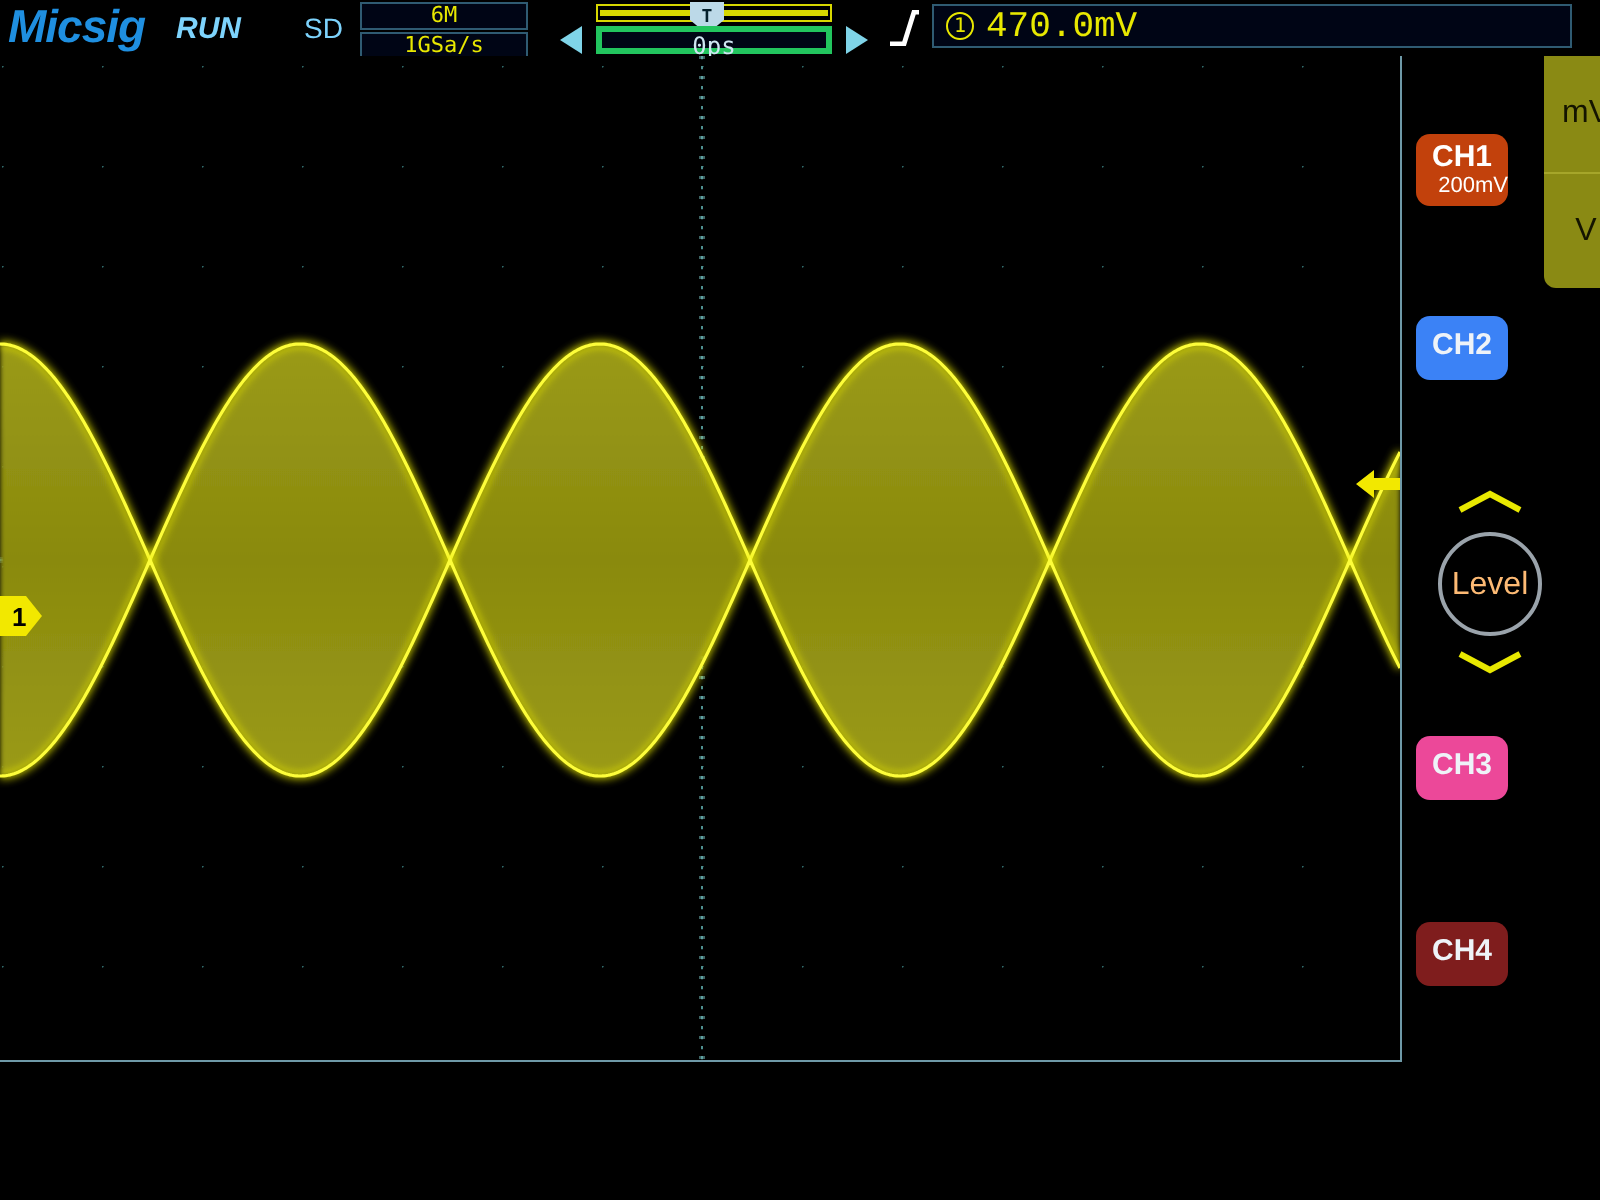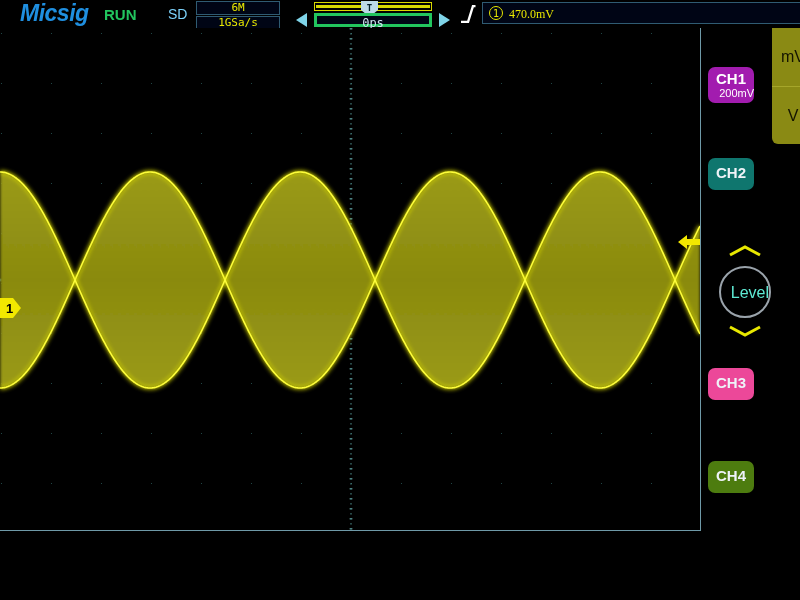--- a/index.html
+++ b/index.html
@@ -6,24 +6,24 @@
   html,body{margin:0;padding:0;background:#000;}
   body{
     width:800px;height:600px;overflow:hidden;position:relative;
     font-family:"Liberation Sans","DejaVu Sans",sans-serif;
     color:#dfe6ef;
     -webkit-font-smoothing:antialiased;
   }
   .root{position:absolute;inset:0;background:#000;}
 
   
-  .topbar{position:absolute;left:16px;top:0;width:778px;height:28px;background:#000;}
+  .topbar{position:absolute;left:0;top:0;width:778px;height:28px;background:#000;}
   .logo{position:absolute;left:4px;top:0px;font-size:23px;font-weight:bold;font-style:italic;
         color:#1f8fe0;letter-spacing:-0.5px;font-family:"Liberation Sans",sans-serif;}
-  .runstate{position:absolute;left:88px;top:6px;font-size:15px;font-weight:bold;color:#22c55e;}
+  .runstate{position:absolute;left:88px;top:6px;font-size:15px;font-weight:bold;color:#7dd3fc;font-style:italic;}
   .sdlabel{position:absolute;left:152px;top:6px;font-size:14px;color:#7dd3fc;}
   .memgrp{position:absolute;left:180px;top:1px;width:84px;}
   .membox{height:12px;border:1px solid #2f5b72;background:#000515;color:#e8e800;
           font-size:11px;line-height:12px;text-align:center;
           font-family:"DejaVu Sans Mono",monospace;}
   .membox.second{margin-top:1px;}
 
   .posgrp{position:absolute;left:276px;top:1px;width:162px;height:26px;}
   .memtrack{position:absolute;left:22px;top:1px;width:118px;height:9px;
             border:1px solid #d8d800;box-sizing:border-box;background:#000;}
@@ -36,54 +36,54 @@
           border-bottom:7px solid transparent;}
   .arrowL{left:4px;border-right:11px solid #7fd4e8;}
   .arrowR{right:4px;border-left:11px solid #7fd4e8;}
 
   .trigslope{position:absolute;left:444px;top:5px;width:16px;height:18px;}
   .trigbox{position:absolute;left:466px;top:2px;width:320px;height:22px;border:1px solid #2f5b72;
            background:#000515;box-sizing:border-box;}
   .trigbox .ch{position:absolute;left:6px;top:3px;width:14px;height:14px;border:1.5px solid #e8e800;
            border-radius:50%;color:#e8e800;font-size:10px;line-height:13px;text-align:center;
            font-family:"DejaVu Sans Mono",monospace;box-sizing:border-box;}
-  .trigbox .lvl{position:absolute;left:26px;top:2px;color:#e8e800;font-size:12px;line-height:18px;
-           font-family:Liberation Serif, serif;}
+  .trigbox .lvl{position:absolute;left:26px;top:2px;color:#e8e800;font-size:18px;line-height:18px;
+           font-family:Liberation Mono, monospace;}
 
   
   .plotwrap{position:absolute;left:0;top:28px;width:701px;height:503px;
             border-right:1px solid #6f9aa8;border-bottom:1px solid #6f9aa8;
             box-sizing:border-box;background:#000;overflow:hidden;}
   .plot{position:absolute;inset:0;}
   .gridsvg{position:absolute;left:0;top:0;}
   .wavesvg{position:absolute;left:0;top:0;}
 
   .gndmark{position:absolute;left:0px;top:270px;width:22px;height:20px;}
   .trigarrow{position:absolute;left:678px;top:205px;width:22px;height:18px;}
 
   
   .rail{position:absolute;left:701px;top:28px;width:99px;height:503px;background:#000;}
   .chbtn{position:absolute;left:7px;width:46px;border-radius:7px;
          text-align:center;color:#eef3f8;box-sizing:border-box;}
   .chbtn .nm{font-size:15px;font-weight:bold;line-height:15px;}
   .chbtn .sub{font-size:11px;line-height:12px;margin-top:1px;text-align:right;}
-  .ch1{top:39px;height:36px;padding-top:4px;background:#a21caf;color:#fff;}
-  .ch2{top:130px;height:32px;padding-top:7px;background:#0f766e;}
+  .ch1{top:39px;height:36px;padding-top:4px;background:#c2410c;color:#fff;}
+  .ch2{top:130px;height:32px;padding-top:7px;background:#3b82f6;}
   .ch3{top:340px;height:32px;padding-top:7px;background:#ec4899;}
-  .ch4{top:433px;height:32px;padding-top:7px;background:#4d7c0f;}
+  .ch4{top:433px;height:32px;padding-top:7px;background:#7f1d1d;}
 
   .unitcol{position:absolute;left:71px;top:0px;width:29px;}
   .unitbtn{width:42px;height:58px;background:#8a8a14;color:#141400;font-size:16px;
            text-align:center;line-height:58px;box-sizing:border-box;}
   .unitbtn.mv{border-radius:0 0 0 0;}
   .unitbtn.v{border-top:1px solid #a6a62a;border-radius:0 0 6px 6px;}
 
   .levelwrap{position:absolute;left:9px;top:216px;width:80px;height:96px;}
   .levelknob{position:absolute;left:9px;top:22px;width:52px;height:52px;border-radius:50%;
-             border:2px solid #9aa3ab;color:#5eead4;font-size:16px;line-height:50px;text-align:right;
+             border:2px solid #9aa3ab;color:#fdba74;font-size:16px;line-height:50px;text-align:center;
              box-sizing:border-box;}
   .chev{position:absolute;left:18px;width:34px;height:14px;}
 
   
   .bottom{position:absolute;left:0;top:531px;width:800px;height:69px;background:#000;}
 </style>
 </head>
 <body>
 
 <div class="root">

